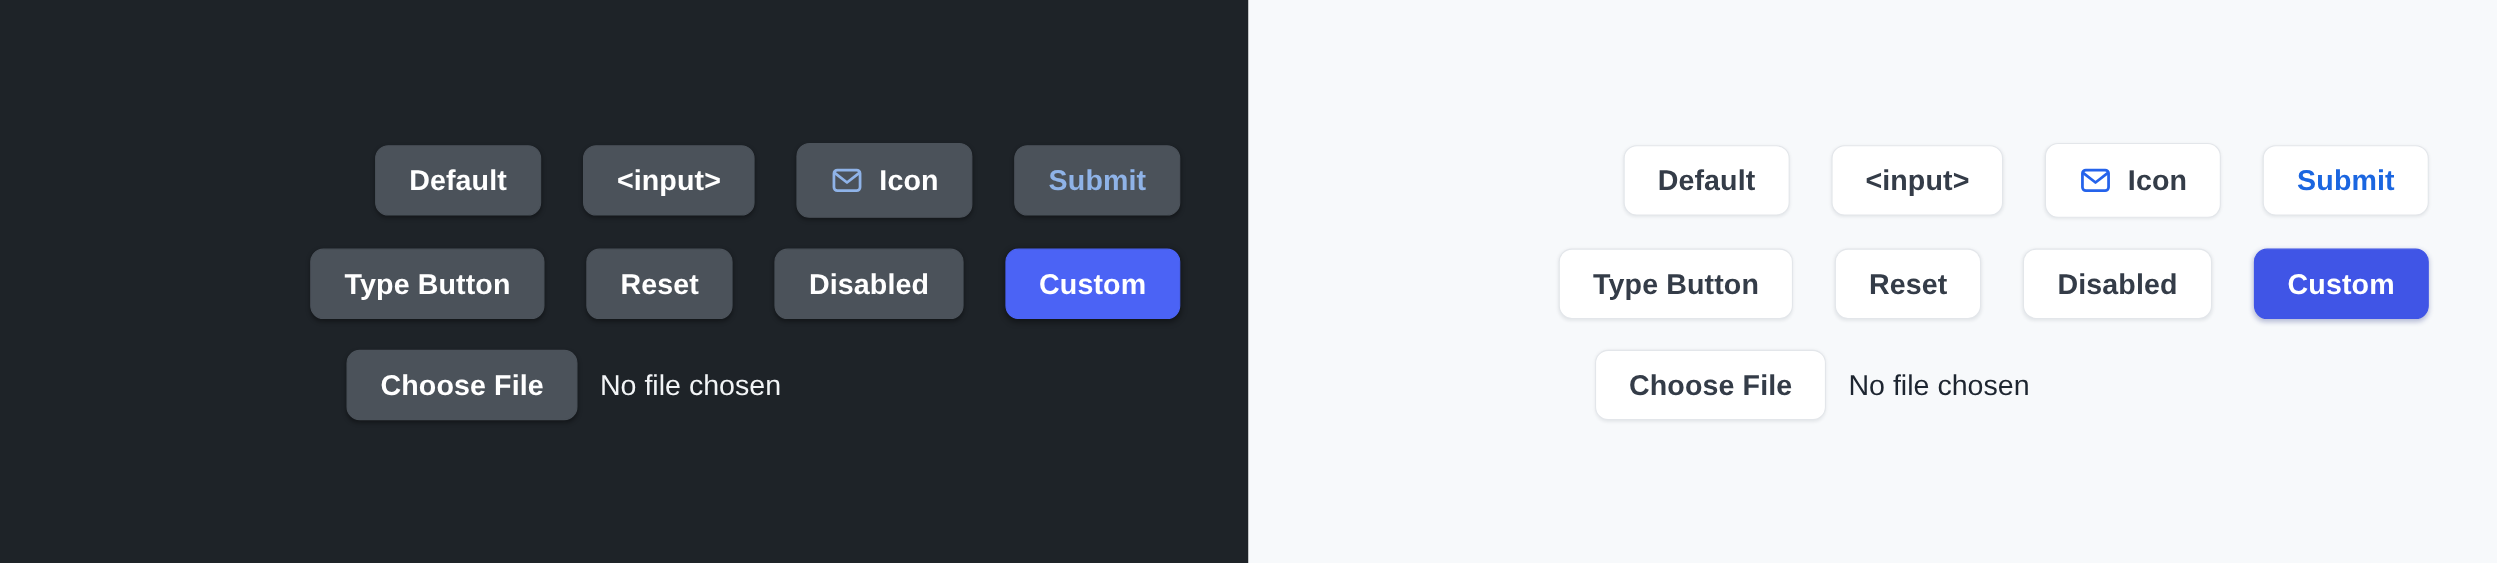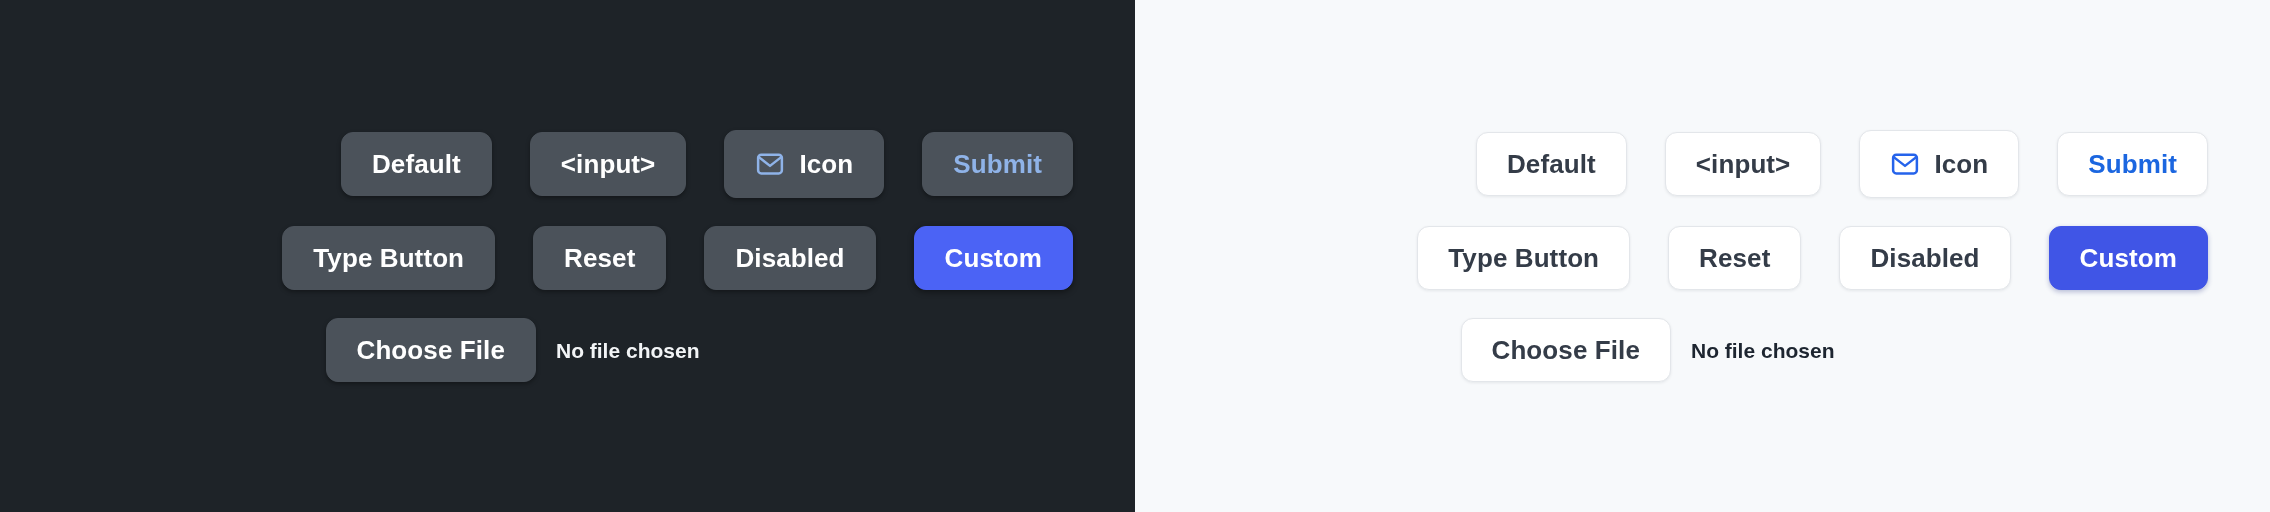--- a/index.html
+++ b/index.html
@@ -98,22 +98,22 @@
     border-color: #4055e6;
     color: #ffffff;
     box-shadow: 0 2px 5px rgba(32,48,130,0.30);
   }
   .panel--light .mail-icon { stroke: #2563eb; }
   .panel--light .file-status { color: #1d2530; }
 
   .mail-icon { width: 30px; height: 30px; flex: 0 0 auto; display:block; }
 
   .file-status {
-    font-size: 21px;
-    font-weight: bold;
+    font-size: 26px;
+    font-weight: normal;
     margin-left: 20px;
     white-space: nowrap;
     line-height: 1;
   }
 </style>
 </head>
 <body>
 
 <section class="panel panel--dark">
   <div class="rows">

